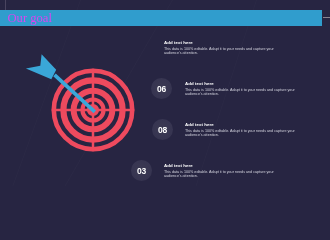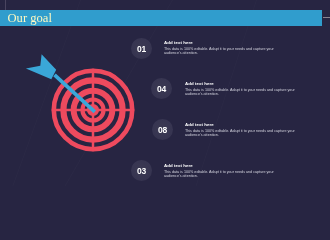--- a/index.html
+++ b/index.html
@@ -7,21 +7,21 @@
        font-family:"Liberation Sans",sans-serif;-webkit-font-smoothing:antialiased;}
   #slide{position:relative;width:330px;height:186px;background:#272542;overflow:hidden;}
 
   
   .rays{position:absolute;inset:0;overflow:hidden;}
   .ray{position:absolute;background:rgba(255,255,255,.018);}
 
   .banner{position:absolute;left:0;top:10px;width:322px;height:16px;background:#309dcd;}
   .banner-tick{position:absolute;left:323px;top:17px;width:7px;height:1.2px;background:#8a8490;}
   .banner-title{position:absolute;left:7.5px;top:10px;height:32px;line-height:17px;
-     font-family:"Liberation Serif",serif;font-size:12.6px;color:#fef9c3;}
+     font-family:"Liberation Serif",serif;font-size:12.6px;color:#d946ef;}
   .topline{position:absolute;left:5px;top:0;width:1px;height:10px;background:#4a4560;}
 
   .dart{position:absolute;left:23px;top:38px;}
 
   .circ{position:absolute;width:21px;height:21px;border-radius:50%;
      background:radial-gradient(circle at 50% 45%, #3b3952 0%, #373551 60%, #32304c 100%);
      display:flex;align-items:center;justify-content:center;
      }
   .circ span{font-size:8.5px;font-weight:bold;color:#fff;letter-spacing:-.2px;}
   .txt{position:absolute;}
@@ -55,30 +55,27 @@
         <rect x="68.75" y="30.8" width="2.5" height="82.4"></rect>
         <rect x="28.8" y="70.75" width="82.4" height="2.5"></rect>
       </g>
     </g>
     <g fill="#3aa7d8">
       <path d="M32.75 35.44 L73.05 72.54 L70.55 75.26 L30.25 38.16 Z"></path>
       <path d="M18.6 16.3 L33.2 31.8 L28.3 41.3 L2.9 30.6 L17.3 27.8 Z"></path>
     </g>
   </svg>
 
-  <div class="circ" style="left:131px;top:38px;">
-    <span>01</span>
-  </div>
   <div class="txt" style="left:164px;top:40px;width:112px;">
     <p class="h">Add text here</p>
     <p class="b">This data is 100% editable. Adapt it to your needs and capture your audience's attention.</p>
   </div>
 
   <div class="circ" style="left:151px;top:78px;">
-    <span>04</span>
+    <span>06</span>
   </div>
   <div class="txt" style="left:185px;top:81px;width:112px;">
     <p class="h">Add text here</p>
     <p class="b">This data is 100% editable. Adapt it to your needs and capture your audience's attention.</p>
   </div>
 
   <div class="circ" style="left:152px;top:119px;">
     <span>08</span>
   </div>
   <div class="txt" style="left:185px;top:122px;width:112px;">

